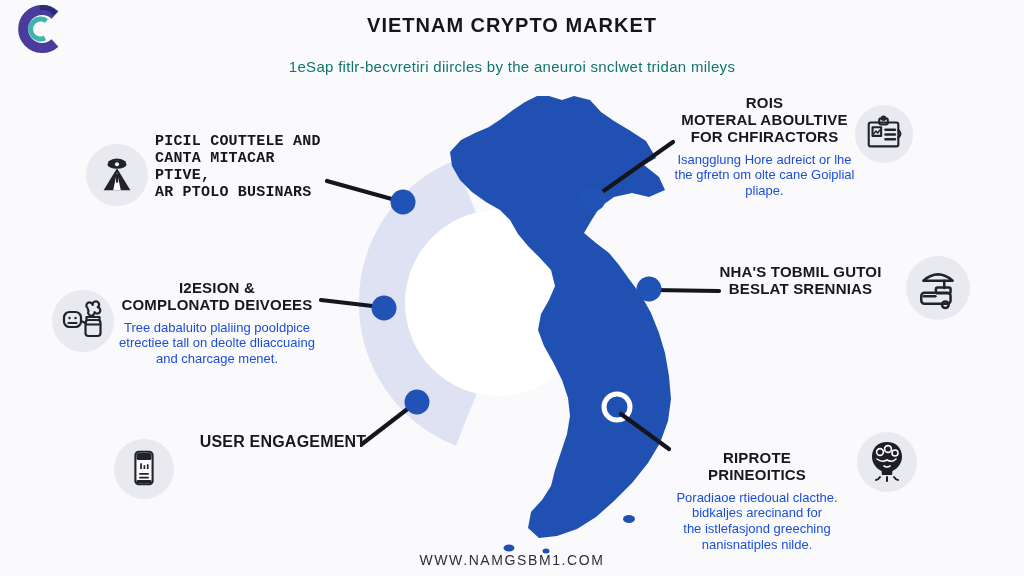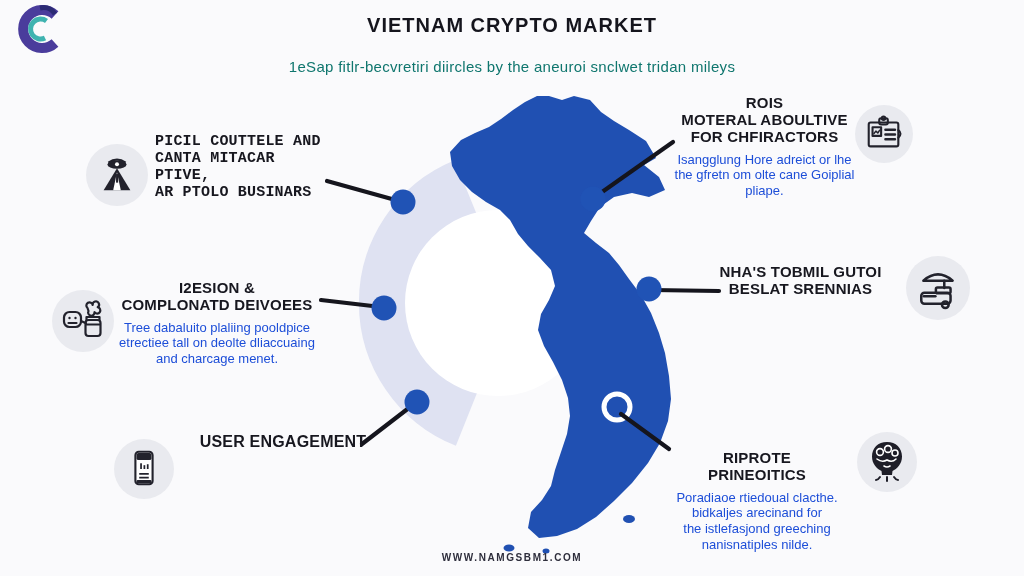--- a/index.html
+++ b/index.html
@@ -25,21 +25,21 @@
   .callout{position:absolute;}
   .callout .heading{font-size:15px; font-weight:700; color:#17171f; line-height:1.13;
     letter-spacing:.2px; white-space:pre-line; margin:0;}
   .callout .body{font-size:13px; color:#1d4ed8; line-height:1.2; white-space:pre-line; margin-top:6px;}
   .centered{text-align:center;}
 
   .icon-circle{position:absolute; background:#e9eaef; border-radius:50%;
     display:flex; align-items:center; justify-content:center;}
 
   .footer{position:absolute; left:0; top:552px; width:1024px; text-align:center;
-    font-size:10px; font-weight:700; letter-spacing:1.6px; color:#2e2e3c;}
+    font-size:14px; font-weight:400; letter-spacing:1.6px; color:#2e2e3c;}
 </style>
 </head>
 <body>
 
 <div class="canvas">
 
   <svg class="logo" viewBox="0 0 60 58">
     <path d="M43 13 A19 19 0 1 0 43 41" fill="none" stroke="#4a3c9c" stroke-width="10"></path>
     <path d="M34.5 19 A10 10 0 1 0 33 36" fill="none" stroke="#3fb3b0" stroke-width="5"></path>
     <path d="M28 6 q10 -2 15 6" fill="none" stroke="#2b2a74" stroke-width="5"></path>

